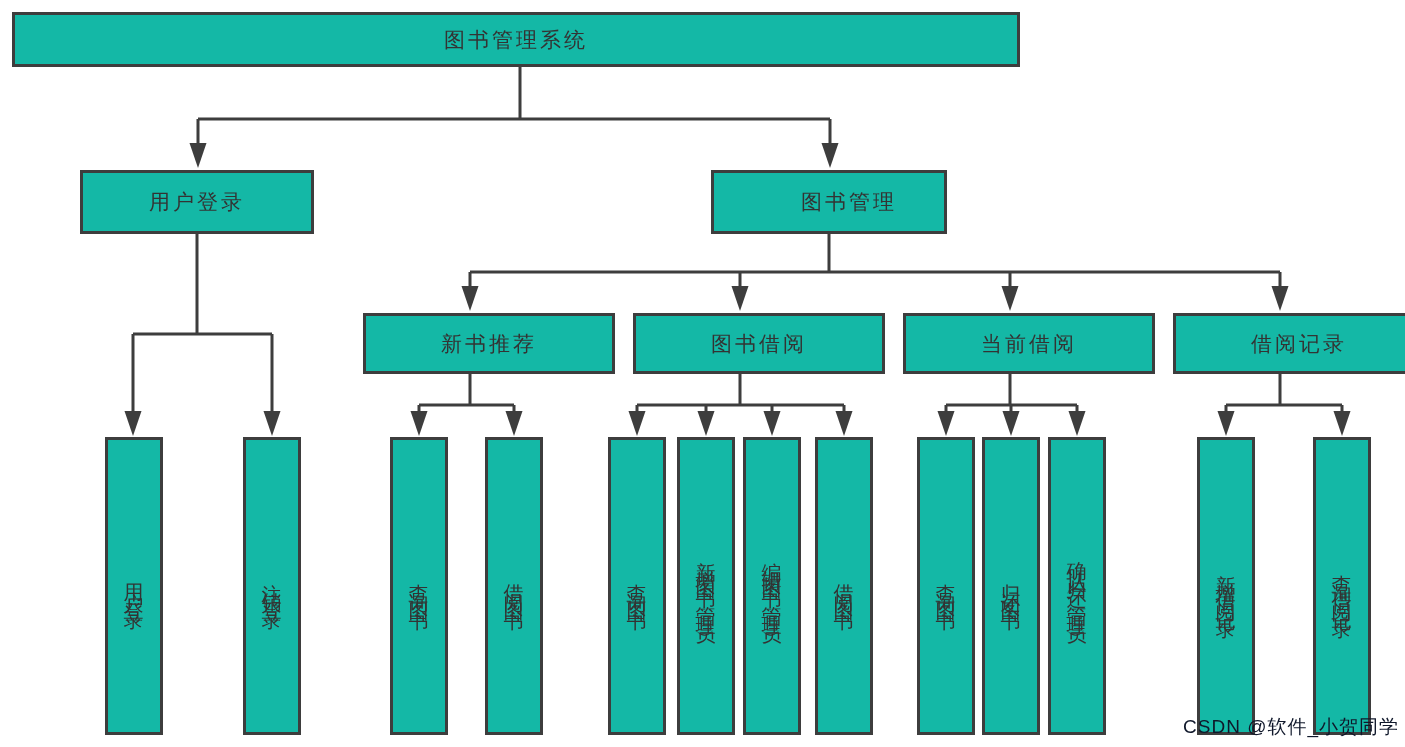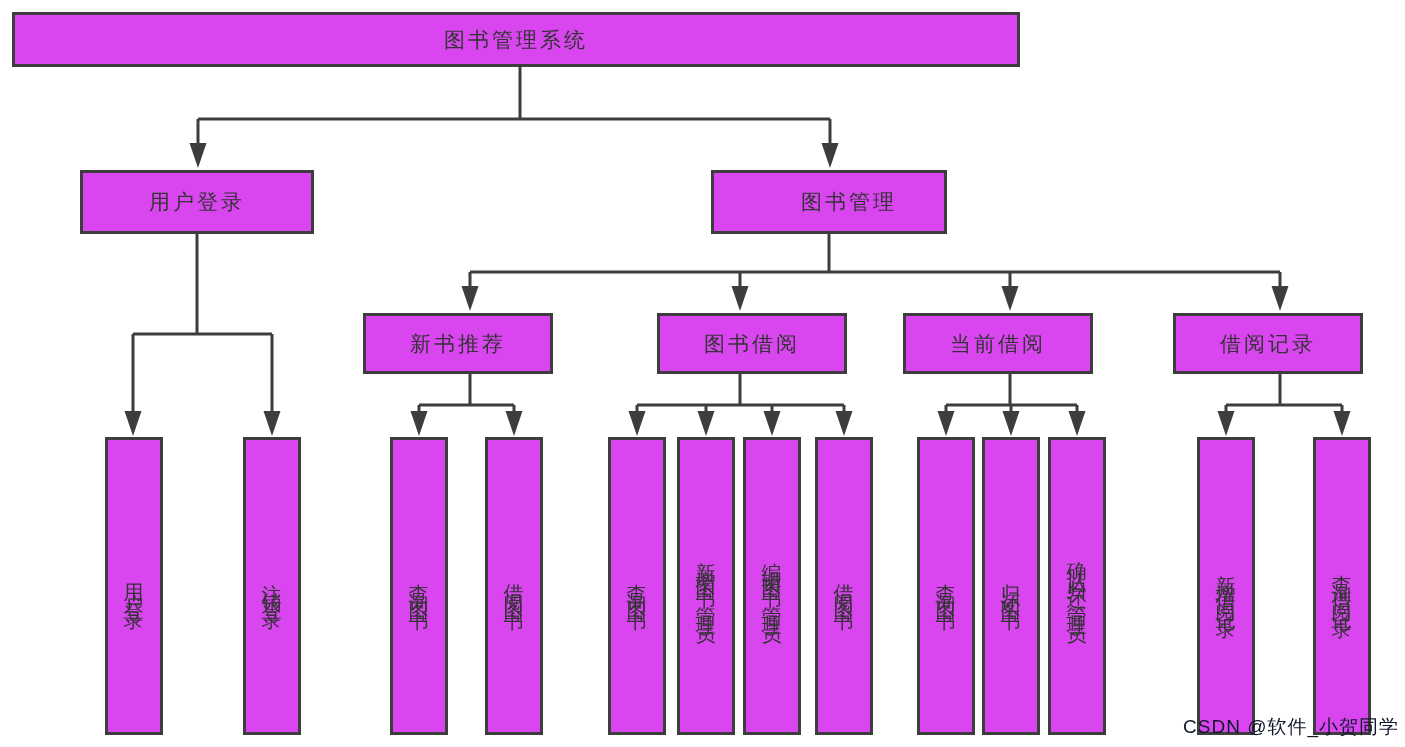--- a/index.html
+++ b/index.html
@@ -1,31 +1,31 @@
 <!DOCTYPE html>
 <html><head>
 <meta charset="utf-8">
 <style>
   html,body{margin:0;padding:0;background:#ffffff;}
   body{font-family:"Liberation Sans", sans-serif;}
   .canvas{position:relative;width:1405px;height:747px;background:#ffffff;overflow:hidden;}
   .wires{position:absolute;left:0;top:0;width:1405px;height:747px;pointer-events:none;}
-  .box{position:absolute;box-sizing:border-box;border:3px solid #3d3d3d;background:#d946ef;
+  .box{position:absolute;box-sizing:border-box;border:3px solid #3d3d3d;background:#14b8a6;
        display:flex;align-items:center;justify-content:center;color:#333333;}
   .hlabel{font-size:21px;letter-spacing:3px;white-space:nowrap;}
   .vlabel{writing-mode:vertical-rl;text-orientation:mixed;font-size:20px;letter-spacing:9px;
           line-height:1;white-space:nowrap;}
   .watermark{position:absolute;right:6px;top:714px;font-size:19px;color:#0f172a;
              letter-spacing:1px;white-space:nowrap;}
   
   .n-root{left:12px;top:12px;width:1008px;height:55px;}
   .n-l2a{left:80px;top:170px;width:234px;height:64px;}
   .n-l2b{left:711px;top:170px;width:236px;height:64px;padding-left:40px;}
-  .n-l3{top:313px;width:190px;height:61px;}
-  .n-l3a{left:363px;} .n-l3b{left:633px;margin-left:24px;} .n-l3c{left:903px;} .n-l3d{left:1173px;}
+  .n-l3{top:313px;width:252px;height:61px;}
+  .n-l3a{left:363px;} .n-l3b{left:633px;} .n-l3c{left:903px;} .n-l3d{left:1173px;}
   .leaf{top:437px;width:58px;height:298px;}
   .lf1{left:105px;}  .lf2{left:243px;}  .lf3{left:390px;}  .lf4{left:485px;}
   .lf5{left:608px;}  .lf6{left:677px;}  .lf7{left:743px;}  .lf8{left:815px;}
   .lf9{left:917px;}  .lf10{left:982px;} .lf11{left:1048px;}
   .lf12{left:1197px;}.lf13{left:1313px;}
 </style>
 </head>
 <body>
 
 <div class="canvas">

